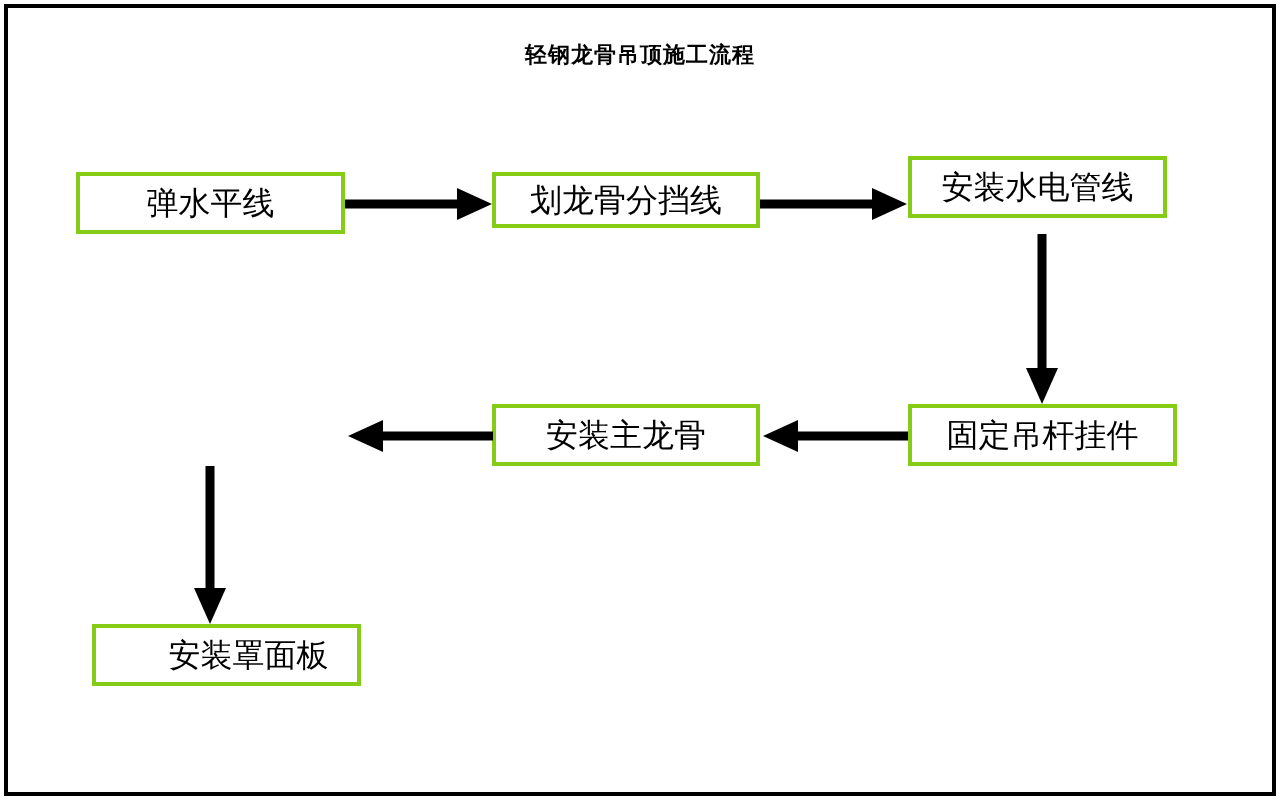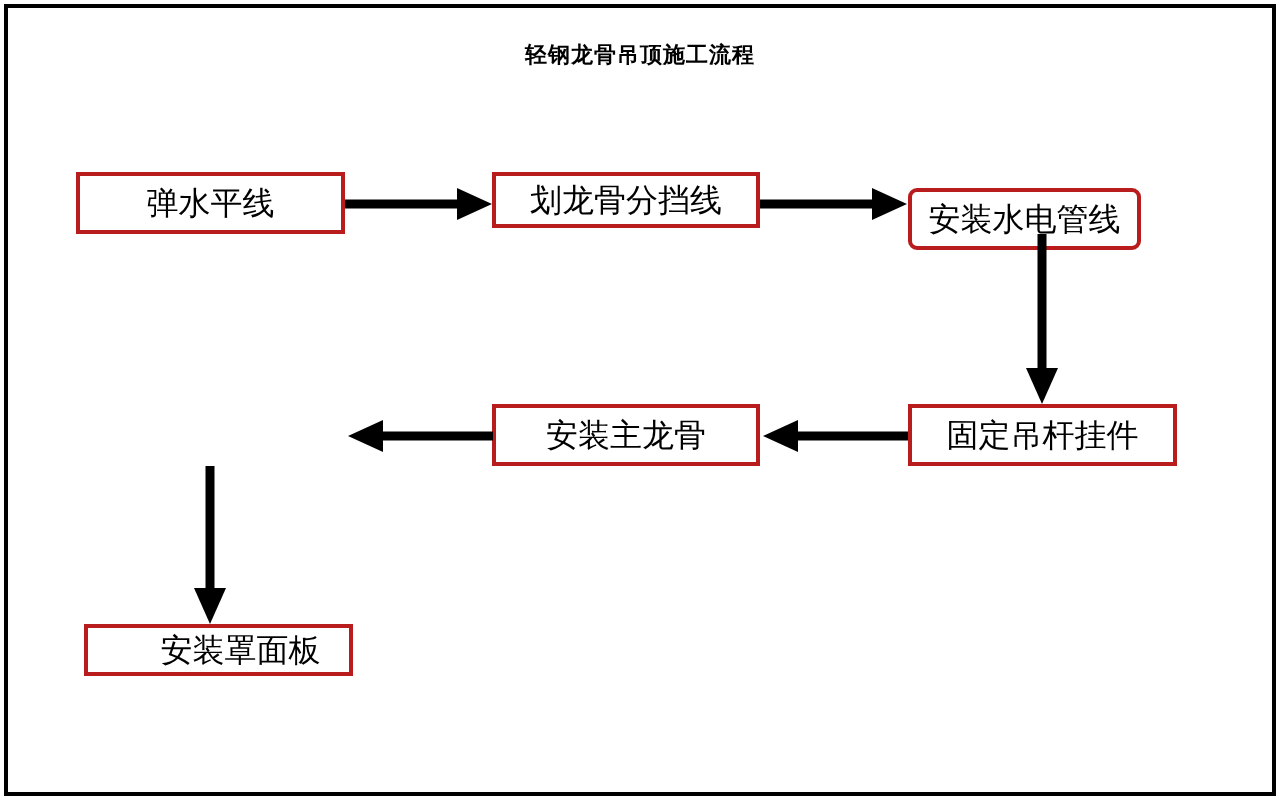--- a/index.html
+++ b/index.html
@@ -37,21 +37,21 @@
     text-align: center;
     font-size: 22px;
     font-weight: bold;
     letter-spacing: 1px;
     color: #000000;
     font-family: "DejaVu Sans", "Liberation Sans", sans-serif;
   }
   .node {
     position: absolute;
     box-sizing: border-box;
-    border: 4px solid #b91c1c;
+    border: 4px solid #84cc16;
     background: #ffffff;
     display: flex;
     align-items: center;
     justify-content: center;
     color: #000000;
     font-size: 32px;
     font-weight: normal;
     line-height: 1;
     letter-spacing: 0px;
     font-family: "DejaVu Sans", "Liberation Sans", sans-serif;
@@ -70,28 +70,28 @@
 
 <div class="page">
   <div class="outer-frame"></div>
 
   <div class="diagram-title">轻钢龙骨吊顶施工流程</div>
 
   <div class="node" style="left:76px;  top:172px; width:269px; height:62px;">弹水平线</div>
 
   <div class="node" style="left:492px; top:172px; width:268px; height:56px;">划龙骨分挡线</div>
 
-  <div class="node" style="left:908px; top:188px; width:233px; height:62px;border-radius:9px;">安装水电管线</div>
+  <div class="node" style="left:908px; top:156px; width:259px; height:62px;">安装水电管线</div>
 
   <div class="node" style="left:908px; top:404px; width:269px; height:62px;">固定吊杆挂件</div>
 
   <div class="node" style="left:492px; top:404px; width:268px; height:62px;">安装主龙骨</div>
 
 
-  <div class="node" style="left:84px;  top:624px; width:269px; height:52px;padding-left:44px;">安装罩面板</div>
+  <div class="node" style="left:92px;  top:624px; width:269px; height:62px;padding-left:44px;">安装罩面板</div>
 
   <div class="edge" style="left:345px; top:186px;">
     <svg width="150" height="36" viewBox="0 0 150 36" aria-hidden="true">
       <line x1="0" y1="18" x2="128" y2="18" stroke="#000000" stroke-width="9"></line>
       <polygon points="112,2 147,18 112,34" fill="#000000"></polygon>
     </svg>
   </div>
 
   <div class="edge" style="left:760px; top:186px;">
     <svg width="150" height="36" viewBox="0 0 150 36" aria-hidden="true">

